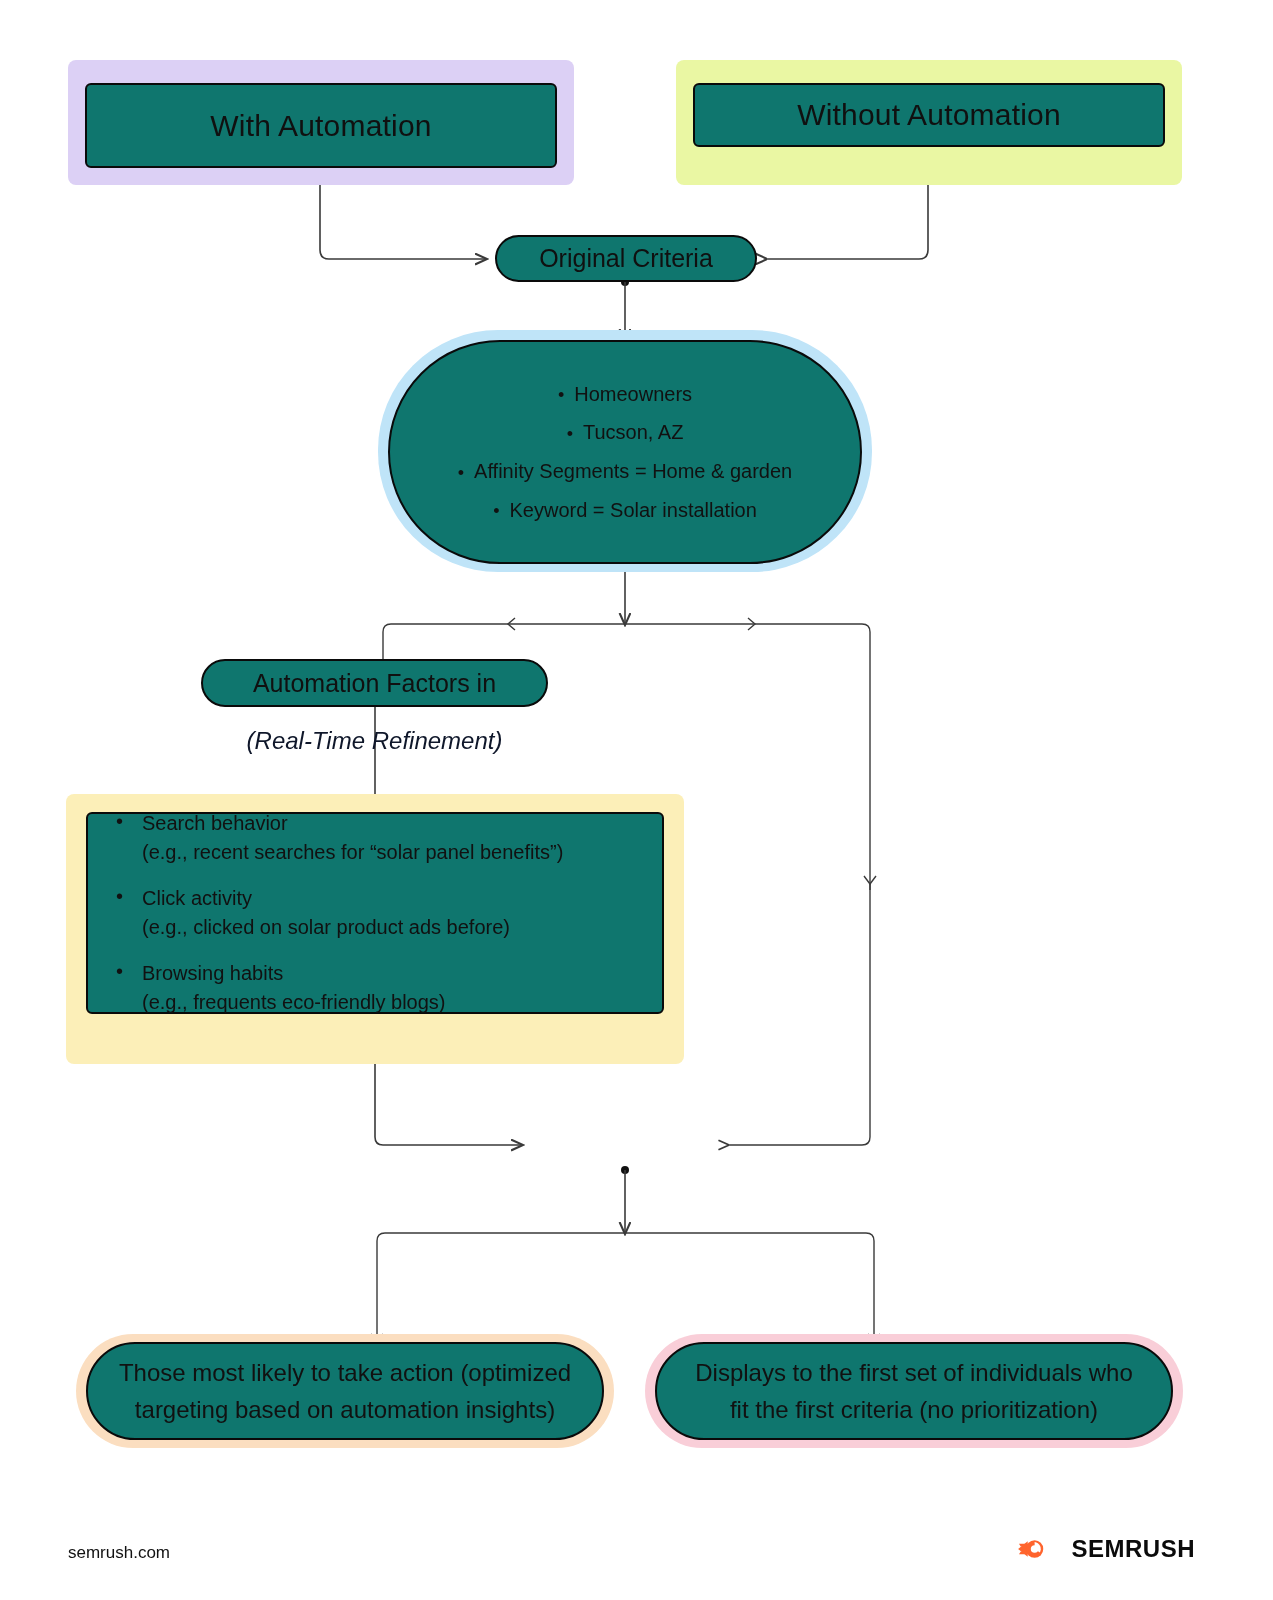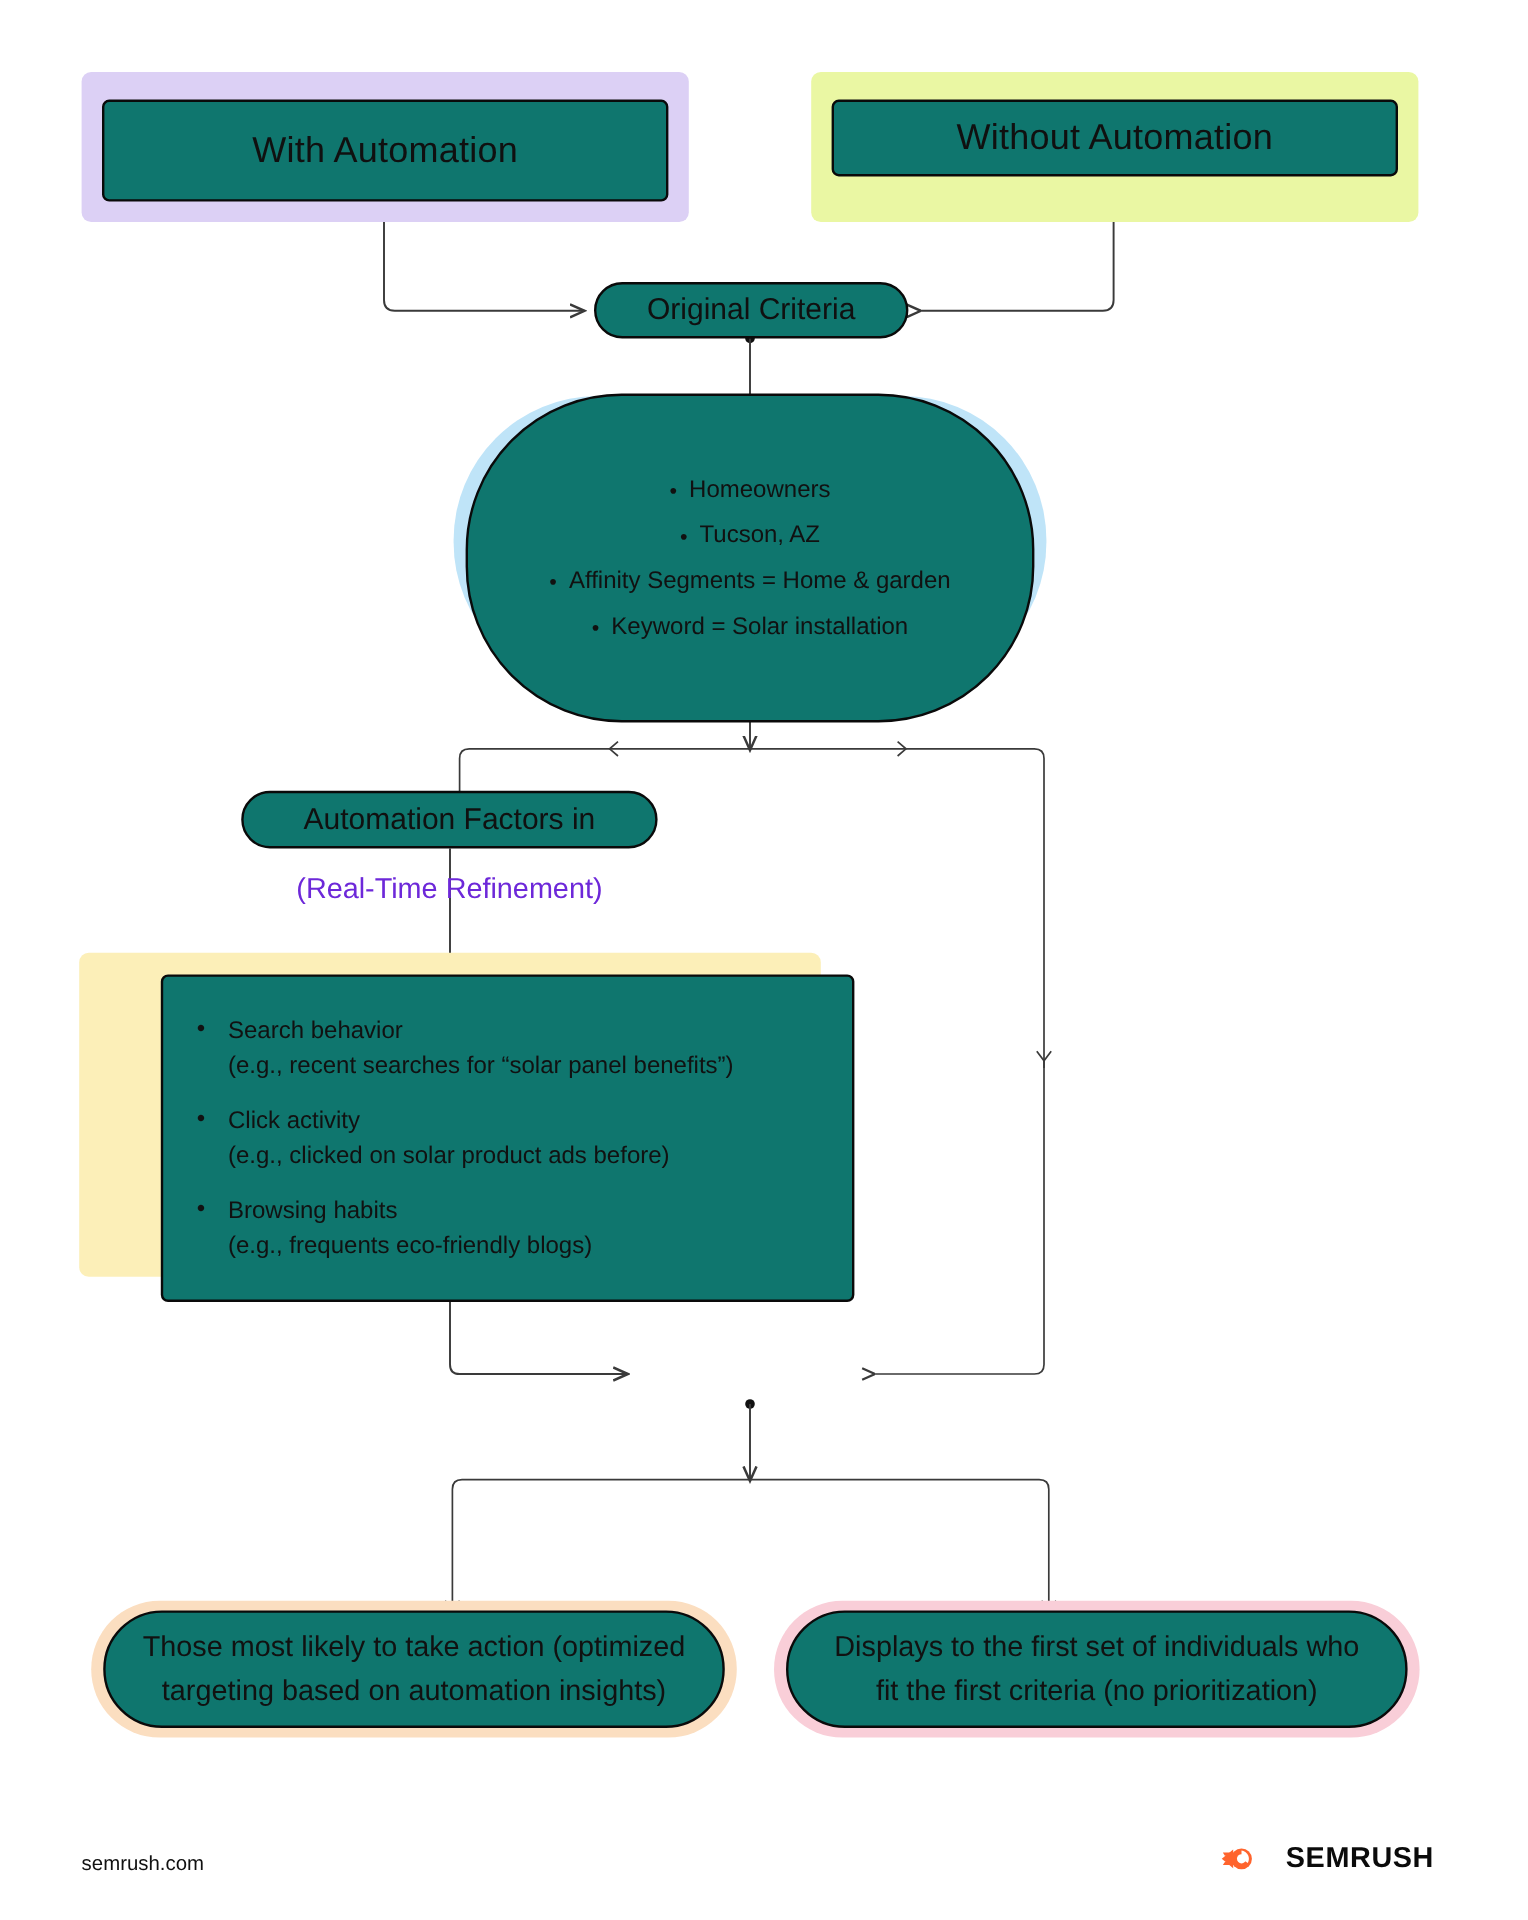--- a/index.html
+++ b/index.html
@@ -106,23 +106,24 @@
     left: 0;
     top: -2px;
     font-size: 20px;
   }
   .lb-main { display: block; }
   .lb-sub  { display: block; }
 
   .caption {
     position: absolute;
     font-size: 24px;
-    color: #6d28d9;
+    color: #0f172a;
     text-align: center;
     white-space: nowrap;
+    font-style: italic;
   }
 
   .result-text {
     font-size: 24px;
     line-height: 1.55;
     color: #111111;
     padding: 0 26px;
   }
 
   
@@ -219,36 +220,36 @@
   </div>
 
   <div class="node node-rect" style="left:693px; top:83px; width:472px; height:64px;">
     <span class="title-text">Without Automation</span>
   </div>
 
   <div class="node node-pill" style="left:495px; top:235px; width:262px; height:47px;">
     <span class="pill-text pill-text-bold">Original Criteria</span>
   </div>
 
-  <div class="node node-stadium-lg" style="left:388px; top:328px; width:474px; height:274px;">
+  <div class="node node-stadium-lg" style="left:388px; top:340px; width:474px; height:224px;">
     <ul class="bullets">
       <li>Homeowners</li>
       <li>Tucson, AZ</li>
       <li>Affinity Segments = Home &amp; garden</li>
       <li>Keyword = Solar installation</li>
     </ul>
   </div>
 
   <div class="node node-pill" style="left:201px; top:659px; width:347px; height:48px;">
     <span class="pill-text pill-text-bold">Automation Factors in</span>
   </div>
 
   <div class="caption" style="left:201px; top:727px; width:347px;">(Real-Time Refinement)</div>
 
-  <div class="node node-rect" style="left:86px; top:812px; width:578px; height:273px; justify-content:flex-start;margin-left:48px;">
+  <div class="node node-rect" style="left:86px; top:812px; width:578px; height:202px; justify-content:flex-start;">
     <ul class="left-bullets">
       <li>
         <span class="lb-main">Search behavior</span>
         <span class="lb-sub">(e.g., recent searches for “solar panel benefits”)</span>
       </li>
       <li>
         <span class="lb-main">Click activity</span>
         <span class="lb-sub">(e.g., clicked on solar product ads before)</span>
       </li>
       <li>

